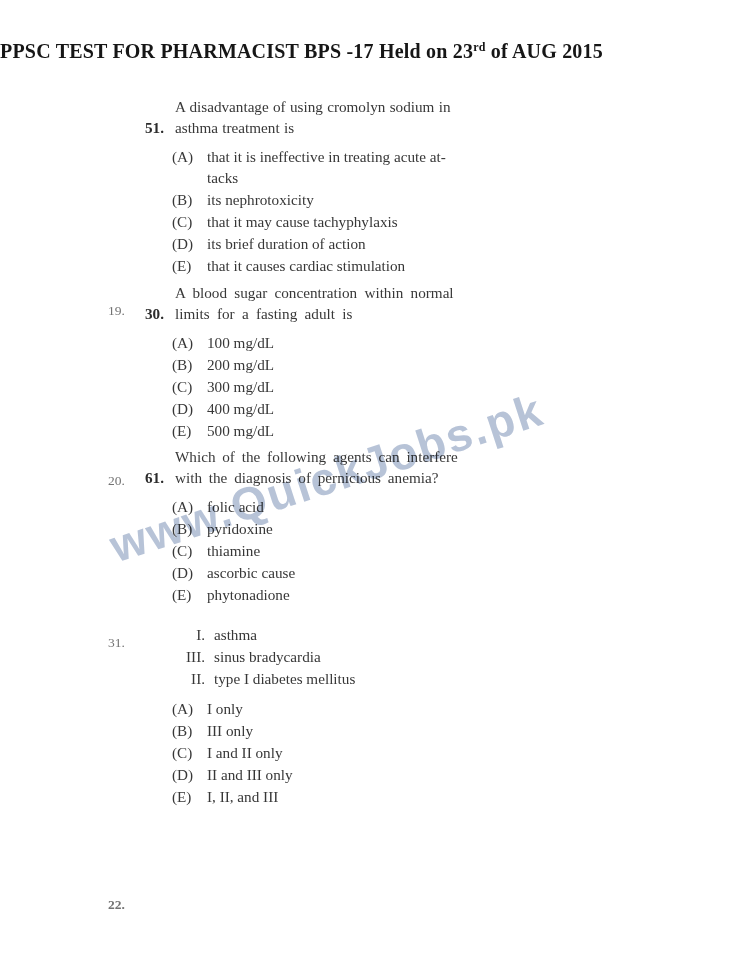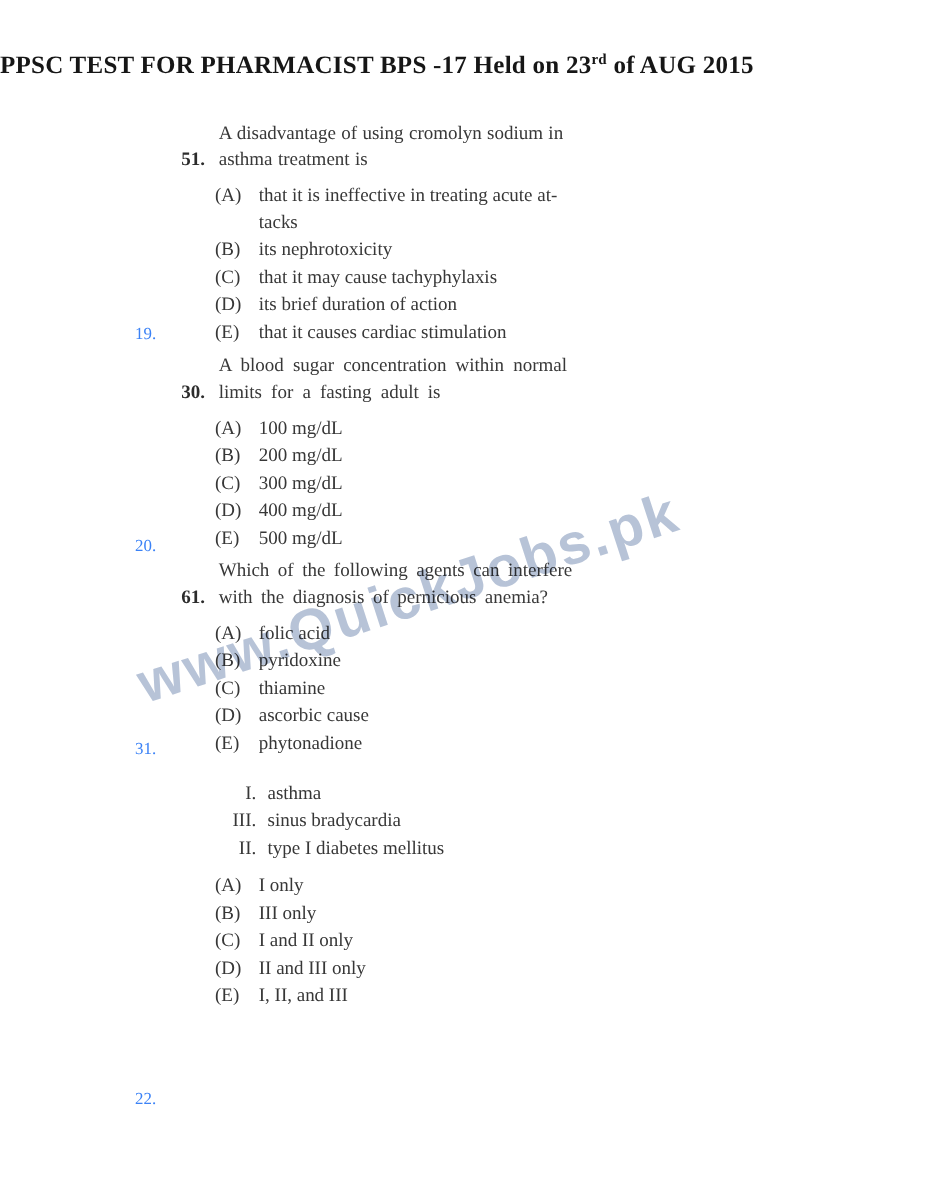--- a/index.html
+++ b/index.html
@@ -59,26 +59,27 @@
   .roman-list + .option-list { margin-top: 9px; }
   .option-row { display: flex; margin-bottom: 1px; }
   .opt-label { flex: 0 0 28px; margin-right: 7px; }
   .opt-text { white-space: pre; }
 
   
   #margin-numbers .mnum {
     position: absolute;
     left: 108px;
     font-size: 13.5px; line-height: 18px;
-    color: #3b82f6;
+    color: #737373;
+    margin-top: 44px;
   }
   #margin-numbers .mnum:nth-child(1) { top: 258px; }
   #margin-numbers .mnum:nth-child(2) { top: 428px; }
   #margin-numbers .mnum:nth-child(3) { top: 590px; }
-  #margin-numbers .mnum:nth-child(4) { top: 870px; }
+  #margin-numbers .mnum:nth-child(4) { top: 852px; font-weight: bold; }
 
   
   .watermark {
     position: absolute;
     left: 100px; top: 452px; width: 470px;
     font-family: "Liberation Sans", sans-serif;
     font-size: 46px; font-weight: bold;
     line-height: 1;
     letter-spacing: 2px;
     color: rgba(124, 146, 183, 0.55);

